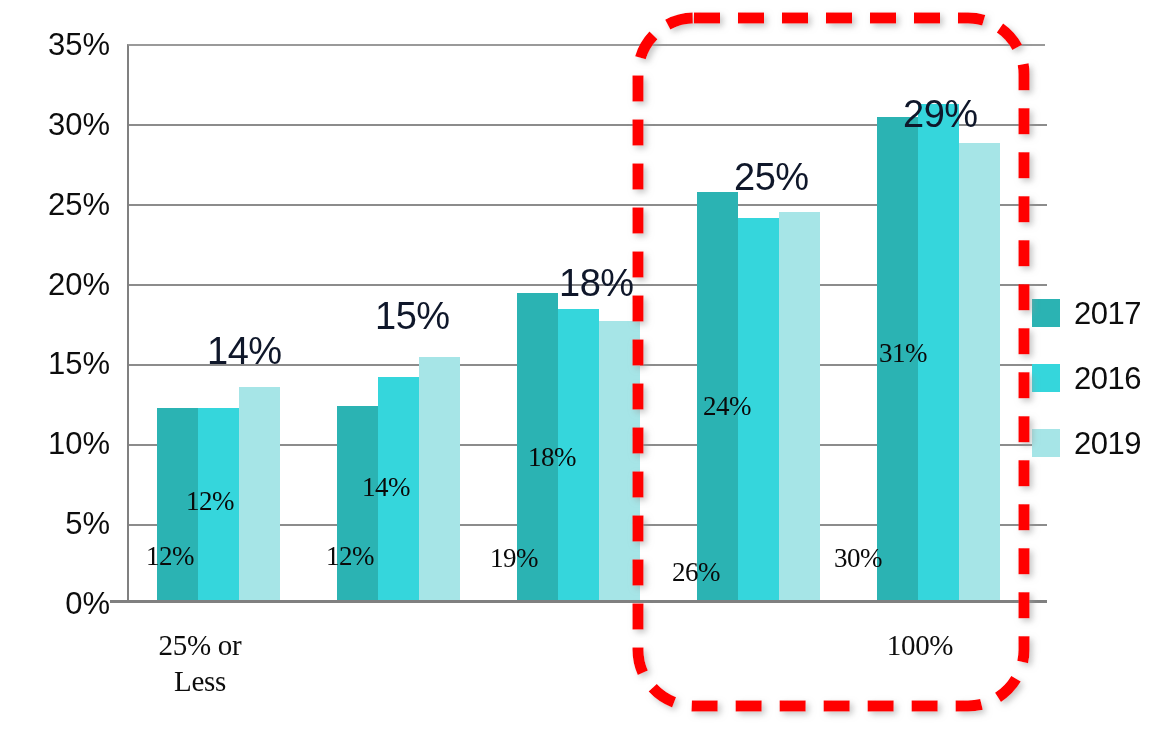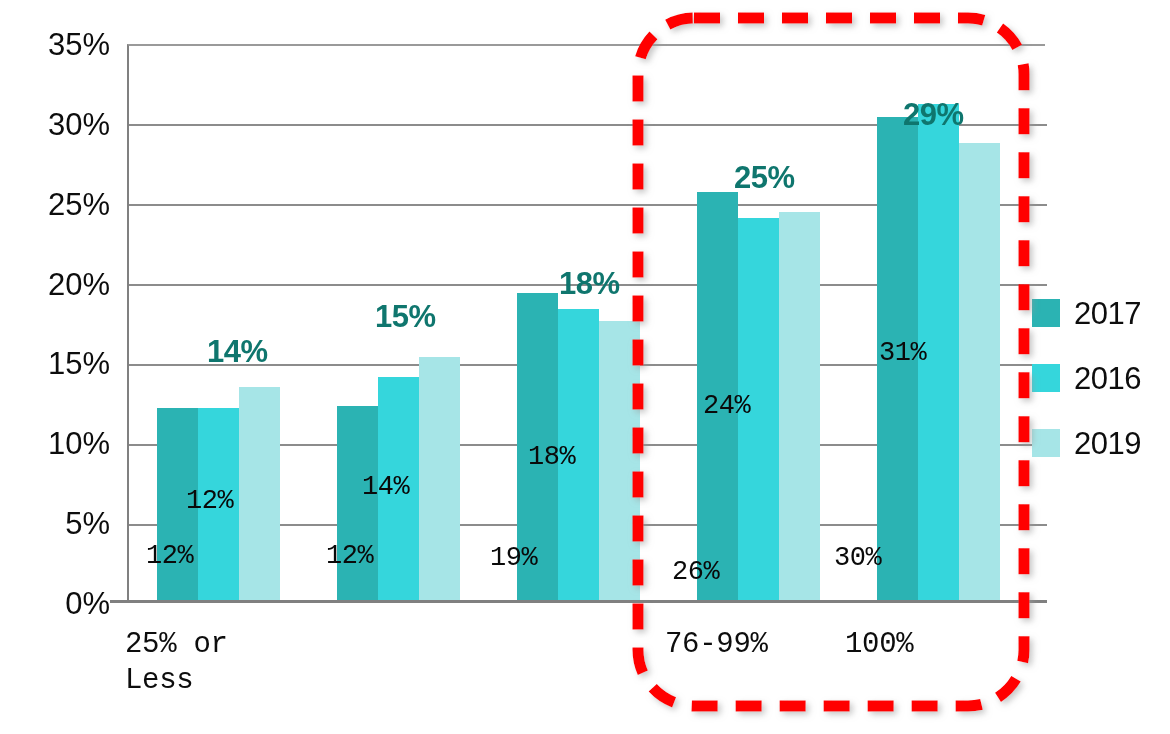--- a/index.html
+++ b/index.html
@@ -64,43 +64,44 @@
     position: absolute;
     bottom: 0;
   }
 
   
   .vlabel {
     position: absolute;
     font-size: 27px;
     line-height: 27px;
     color: #0a0a0a;
-    font-family: Liberation Mono, monospace;
+    font-family: Liberation Serif, serif;
     white-space: nowrap;
     letter-spacing: -0.5px;
   }
   
   .clabel {
     position: absolute;
-    font-size: 31px;
+    font-size: 38px;
     line-height: 33px;
-    font-weight: bold;
-    color: #0f766e;
+    font-weight: normal;
+    color: #0f172a;
     font-family: "Liberation Sans", sans-serif;
     white-space: nowrap;
     letter-spacing: -0.5px;
   }
 
   
   .xlabel {
     position: absolute;
+    text-align: center;
     font-size: 29px;
     line-height: 36px;
     color: #0d0d0d;
-    font-family: Liberation Mono, monospace;
+    font-family: Liberation Serif, serif;
     white-space: pre-line;
     letter-spacing: -0.3px;
   }
 
   
   #legend {
     position: absolute;
     left: 1032px;
     top: 296px;
     width: 138px;
@@ -199,21 +200,20 @@
   <div class="vlabel" style="left:879px; top:340px">31%</div>
 
   <div class="clabel" style="left:207px; top:335px">14%</div>
   <div class="clabel" style="left:375px; top:300px">15%</div>
   <div class="clabel" style="left:559px; top:267px">18%</div>
   <div class="clabel" style="left:734px; top:161px">25%</div>
   <div class="clabel" style="left:903px; top:98px">29%</div>
 
   <div class="xlabel" style="left:125px; top:627px; width:150px">25% or
 Less</div>
-  <div class="xlabel" style="left:665px; top:627px; width:150px">76-99%</div>
   <div class="xlabel" style="left:845px; top:627px; width:150px">100%</div>
 
   <div id="legend">
     <div class="legend-row" style="top:0px">
       <span class="legend-swatch" style="background:#2BB3B3"></span>
       <span class="legend-text">2017</span>
     </div>
     <div class="legend-row" style="top:65px">
       <span class="legend-swatch" style="background:#35D6DC"></span>
       <span class="legend-text">2016</span>

